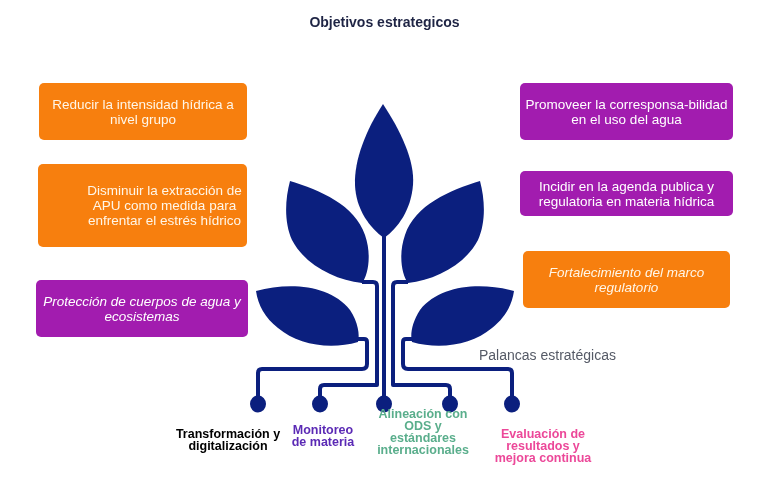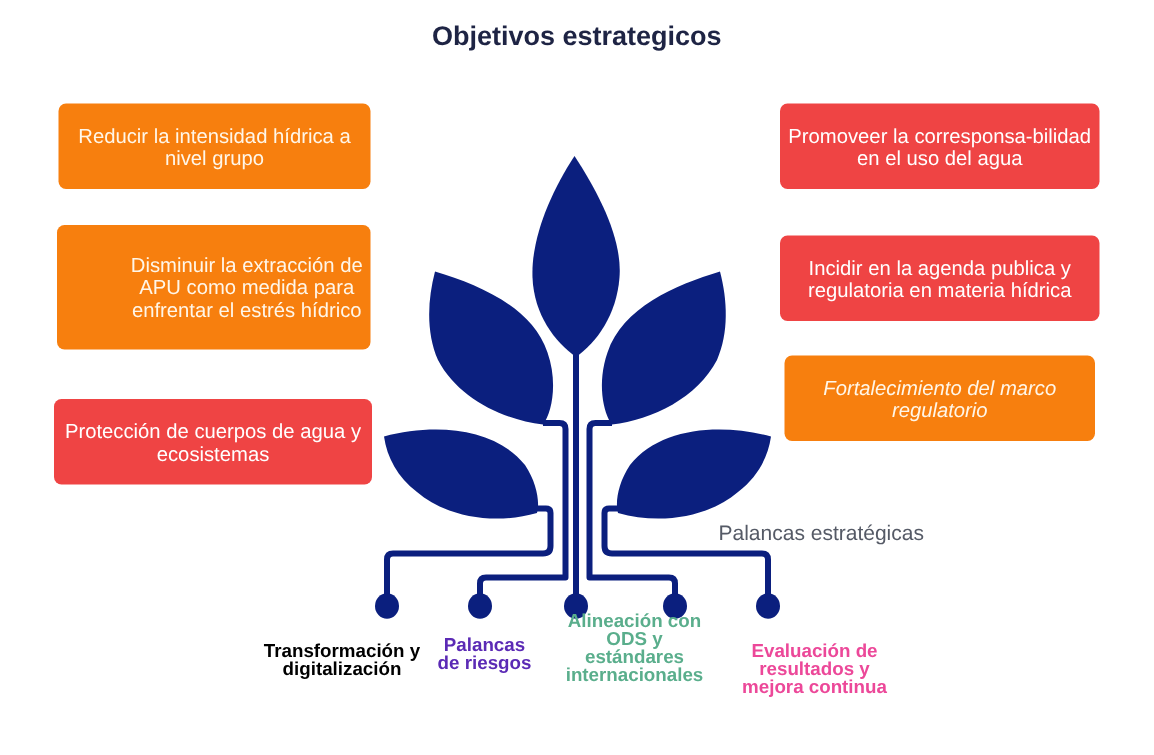--- a/index.html
+++ b/index.html
@@ -1,43 +1,43 @@
 <!DOCTYPE html>
 <html><head>
 <meta charset="utf-8">
 <style>
   html, body { margin: 0; padding: 0; background: #ffffff; }
   body { width: 769px; height: 503px; position: relative; overflow: hidden; font-family: "Liberation Sans", sans-serif; }
-  .title { position: absolute; left: 0; width: 769px; top: 14px; text-align: center; font-weight: bold; font-size: 18px; color: #1e2444; }
-  .box { position: absolute; border-radius: 5px; color: #fff; font-size: 13.5px; line-height: 15px; text-align: center; display: flex; align-items: center; justify-content: center; box-sizing: border-box; padding: 0 4px; }
+  .title { position: absolute; left: 0; width: 769px; top: 14px; text-align: center; font-weight: bold; font-size: 14px; color: #1e2444; }
+  .box { position: absolute; border-radius: 5px; color: #fff; font-size: 13.5px; line-height: 15px; text-align: center; display: flex; align-items: center; justify-content: center; box-sizing: border-box; padding: 0 4px; margin-top: 14px; }
   .orange { background: #f77f0e; color: #fff6e8; }
-  .navy { background: #ef4444; color: #ffffff; }
+  .navy { background: #a21caf; color: #ffffff; }
   .plant { position: absolute; left: 0; top: 0; }
   .palancas { position: absolute; left: 479px; top: 347px; font-weight: normal; font-size: 14px; color: #555a66; }
   .lever { position: absolute; font-weight: bold; font-size: 12.5px; line-height: 12px; text-align: center; margin-left: 12px; }
 </style>
 </head>
 <body>
 
 <div class="title">Objetivos estrategicos</div>
 
 <div class="box orange" style="left:39px; top:69px; width:208px; height:57px;">
     <span>Reducir la intensidad hídrica a nivel grupo</span>
   </div>
 <div class="box orange" style="left:38px; top:150px; width:209px; height:83px;padding-left:48px;">
     <span>Disminuir la extracción de APU como medida para enfrentar el estrés hídrico</span>
   </div>
-<div class="box navy" style="left:36px; top:266px; width:212px; height:57px;">
+<div class="box navy" style="left:36px; top:266px; width:212px; height:57px;font-style:italic;">
     <span>Protección de cuerpos de agua y ecosistemas</span>
   </div>
 
 <div class="box navy" style="left:520px; top:69px; width:213px; height:57px;">
     <span>Promoveer la correspon­sa-bilidad en el uso del agua</span>
   </div>
-<div class="box navy" style="left:520px; top:157px; width:213px; height:57px;">
+<div class="box navy" style="left:520px; top:157px; width:213px; height:45px;">
     <span>Incidir en la agenda publica y regulatoria en materia hídrica</span>
   </div>
 <div class="box orange" style="left:523px; top:237px; width:207px; height:57px;font-style:italic;">
     <span>Fortalecimiento del marco regulatorio</span>
   </div>
 
 <svg class="plant" width="769" height="503" viewBox="0 0 769 503">
   <g fill="#0b1f7e" stroke="none">
 
     <path d="M383 104 C 400 130, 415 160, 413 185 C 411 210, 398 228, 384 238 C 370 228, 356 210, 355 185 C 354 160, 366 130, 383 104 Z"></path>
@@ -67,15 +67,15 @@
     <ellipse cx="320" cy="404" rx="8" ry="8.5"></ellipse>
     <ellipse cx="384" cy="404" rx="8" ry="8.5"></ellipse>
     <ellipse cx="450" cy="404" rx="8" ry="8.5"></ellipse>
     <ellipse cx="512" cy="404" rx="8" ry="8.5"></ellipse>
   </g>
 </svg>
 
 <div class="palancas">Palancas estratégicas</div>
 
 <div class="lever" style="left:160px; top:428px; width:112px; color:#000000;">Transformación y digitalización</div>
-<div class="lever" style="left:276px; top:424px; width:70px; color:#5b2ab5;">Palancas de riesgos</div>
+<div class="lever" style="left:276px; top:424px; width:70px; color:#5b2ab5;">Monitoreo de materia</div>
 <div class="lever" style="left:358px; top:408px; width:106px; color:#5aae8c;">Alineación con ODS y estándares internacionales</div>
 <div class="lever" style="left:478px; top:428px; width:106px; color:#ec4899;">Evaluación de resultados y mejora continua</div>
 
 </body></html>

